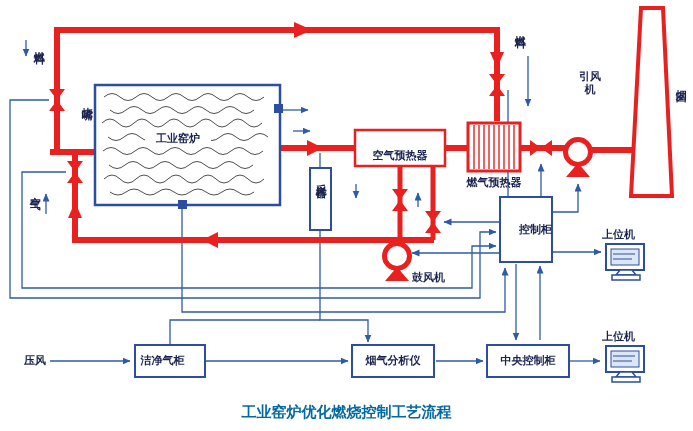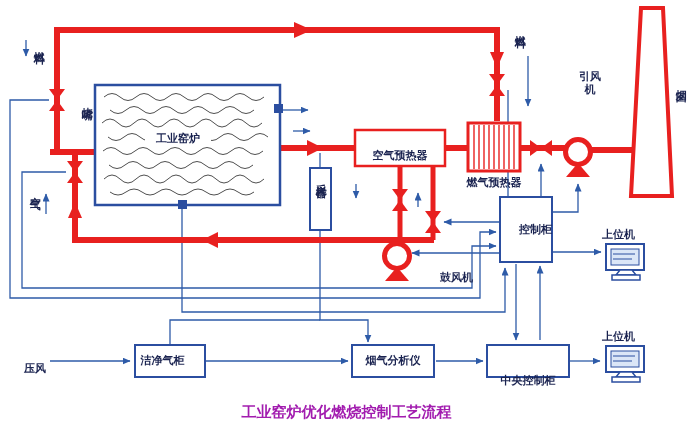--- a/index.html
+++ b/index.html
@@ -4,21 +4,21 @@
 <style>
   html,body{margin:0;padding:0;background:#fff;}
   .stage{position:relative;width:693px;height:431px;background:#fff;overflow:hidden;
          font-family:"DejaVu Sans","Liberation Sans",sans-serif;color:#1a2350;}
   .stage svg{position:absolute;left:0;top:0;}
   .lbl{position:absolute;font-size:11px;font-weight:bold;color:#1a2350;line-height:1.2;white-space:nowrap;}
   .vlabel{writing-mode:vertical-rl;text-orientation:upright;letter-spacing:2px;white-space:normal;}
   .boxlbl{display:flex;align-items:center;justify-content:center;text-align:center;white-space:normal;}
   .wrap{white-space:normal;text-align:center;}
   .title{position:absolute;left:0;top:403px;width:693px;text-align:center;
-         font-size:15px;font-weight:bold;color:#a21caf;}
+         font-size:15px;font-weight:bold;color:#0369a1;}
 </style>
 </head>
 <body>
 
 <div class="stage">
 
 <svg width="693" height="431" viewBox="0 0 693 431">
   <defs>
     <marker id="mb" markerWidth="9" markerHeight="9" refX="7.5" refY="3.5" orient="auto" markerUnits="userSpaceOnUse">
       <path d="M0,0 L8,3.5 L0,7 Z" fill="#2e5ba8"></path>
@@ -172,24 +172,24 @@
 <div class="lbl vlabel" style="left:32px;top:42px;">燃料</div>
 <div class="lbl vlabel" style="left:80px;top:98px;">烧嘴</div>
 <div class="lbl vlabel" style="left:28px;top:188px;">空气</div>
 <div class="lbl boxlbl" style="left:145px;top:131px;width:66px;height:16px;font-family:Liberation Serif, serif;">工业窑炉</div>
 <div class="lbl vlabel" style="left:314px;top:175px;">采样器</div>
 <div class="lbl boxlbl" style="left:355px;top:130px;width:90px;height:52px;">空气预热器</div>
 <div class="lbl boxlbl" style="left:447px;top:175px;width:94px;height:15px;text-align:right;">燃气预热器</div>
 <div class="lbl vlabel" style="left:513px;top:26px;">燃料</div>
 <div class="lbl wrap" style="left:577px;top:70px;width:26px;">引风机</div>
 <div class="lbl vlabel" style="left:674px;top:80px;">烟囱</div>
-<div class="lbl" style="left:412px;top:271px;margin-left:28px;">鼓风机</div>
+<div class="lbl" style="left:412px;top:271px;">鼓风机</div>
 <div class="lbl boxlbl" style="left:500px;top:197px;width:71px;height:65px;">控制柜</div>
 <div class="lbl" style="left:602px;top:228px;">上位机</div>
 <div class="lbl" style="left:602px;top:330px;">上位机</div>
-<div class="lbl" style="left:24px;top:362px;">压风</div>
+<div class="lbl" style="left:24px;top:354px;">压风</div>
 <div class="lbl boxlbl" style="left:135px;top:345px;width:55px;height:32px;">洁净气柜</div>
 <div class="lbl boxlbl" style="left:352px;top:345px;width:82px;height:32px;">烟气分析仪</div>
-<div class="lbl boxlbl" style="left:487px;top:345px;width:82px;height:32px;margin-top:20px;">中央控制柜</div>
+<div class="lbl boxlbl" style="left:487px;top:345px;width:82px;height:32px;">中央控制柜</div>
 
 <div class="title">工业窑炉优化燃烧控制工艺流程</div>
 
 </div>
 
 </body></html>

